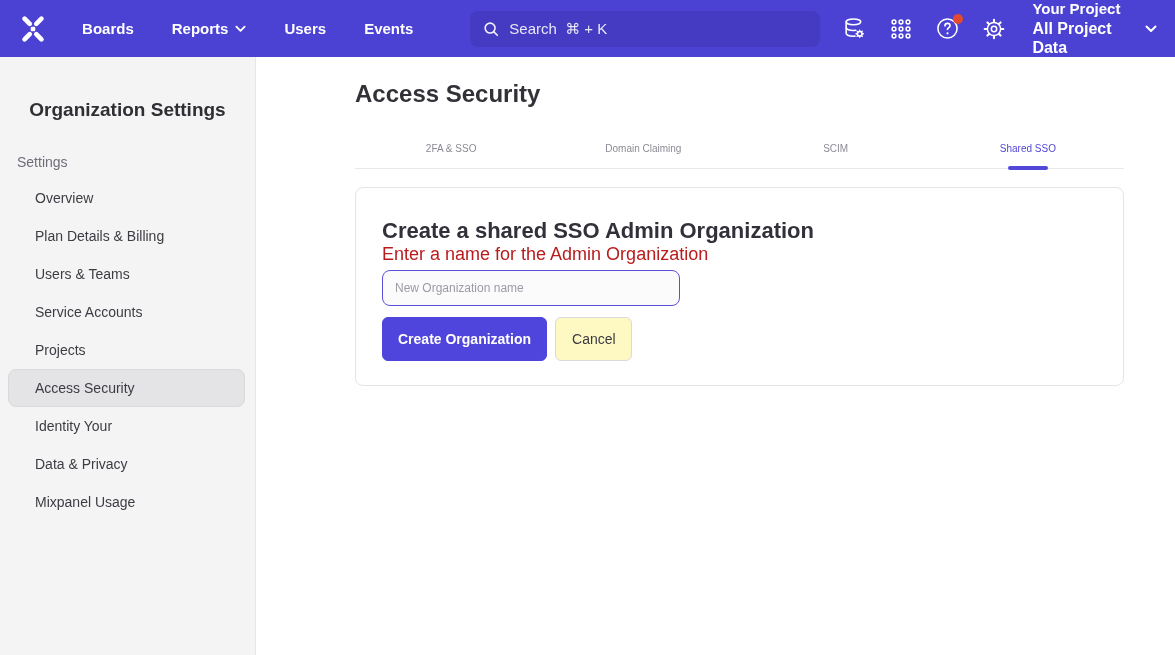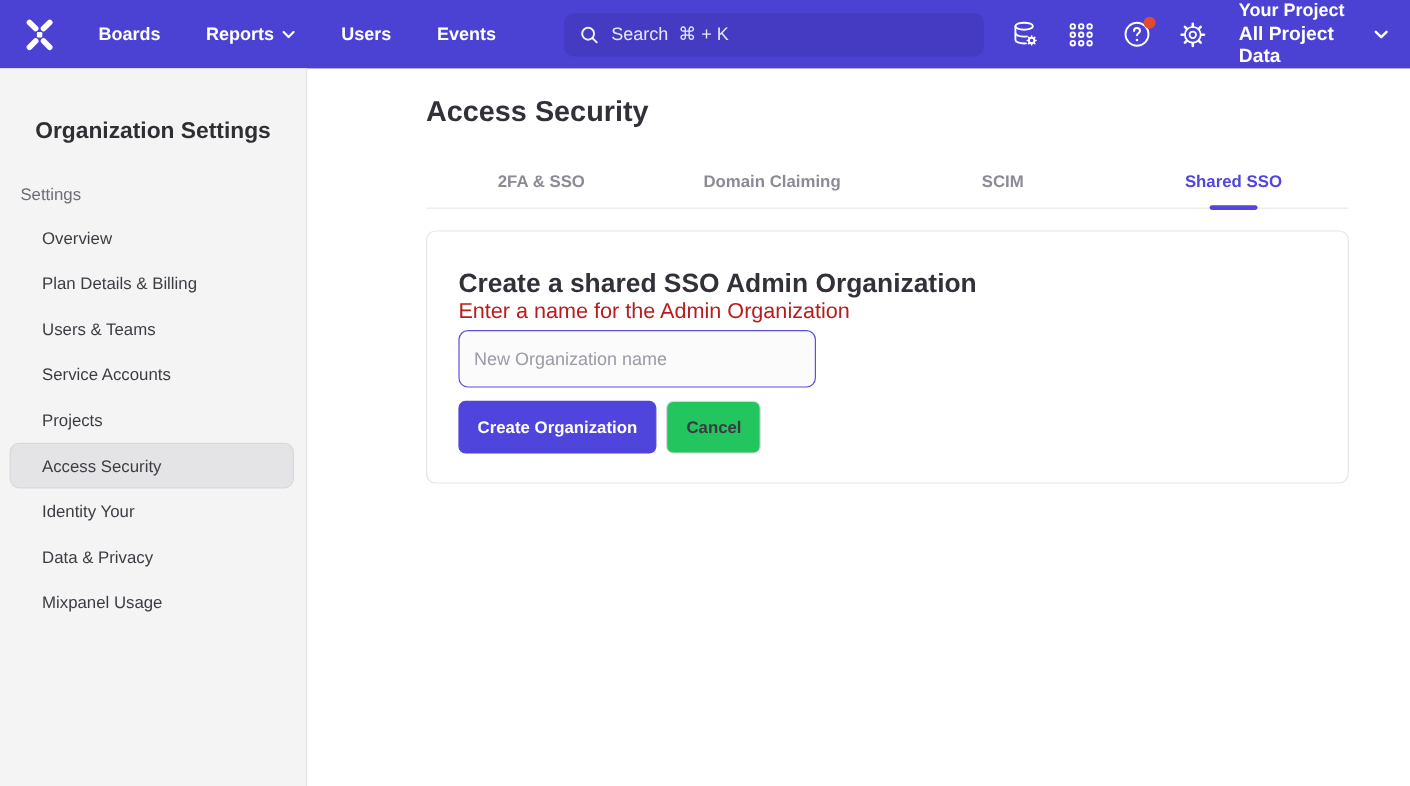--- a/index.html
+++ b/index.html
@@ -116,22 +116,22 @@
   }
   .tabs {
     display: flex;
     margin-top: 30px;
     border-bottom: 1px solid #e9e9ec;
   }
   .tab {
     flex: 1;
     text-align: center;
     padding: 5px 0 14px;
-    font-size: 14px;
-    font-weight: 700;
+    font-size: 10px;
+    font-weight: 400;
     color: #8c8b95;
     position: relative;
     cursor: pointer;
   }
   .tab.active { color: #5247d9; }
   .tab.active::after {
     content: "";
     position: absolute;
     left: 50%;
     transform: translateX(-50%);
@@ -156,26 +156,26 @@
   }
   .field-label {
     display: block;
     font-size: 18px;
     color: #b91c1c;
   }
   .org-input {
     display: block;
     margin-top: 5px;
     width: 298px;
-    height: 48px;
+    height: 36px;
     border: 1.5px solid #5b4fe0;
     border-radius: 8px;
     background: #fbfbfc;
     padding: 0 12px;
-    font-size: 15px;
+    font-size: 12px;
     color: #14532d;
     outline: none;
     font-family: "Liberation Sans", sans-serif;
   }
   .org-input::placeholder { color: #9c9ba6; opacity: 1; }
   .btn-row { margin-top: 11px; display: flex; gap: 8px; align-items: center; }
   .btn {
     height: 44px;
     border-radius: 6px;
     padding: 0 15px;
@@ -185,24 +185,24 @@
     display: inline-flex;
     align-items: center;
   }
   .btn-primary {
     background: #4f44db;
     border: 1px solid #4f44db;
     color: #ffffff;
     font-weight: 600;
   }
   .btn-secondary {
-    background: #22c55e;
+    background: #fef9c3;
     border: 1px solid #dadade;
     color: #3b3a41;
-    font-weight: 700;
+    font-weight: 400;
     padding-left: 16px;
   }
 </style>
 </head>
 <body>
 
 <header class="topbar">
   <div class="logo">
     <svg width="30" height="30" viewBox="0 0 32 32" fill="none">
       <g stroke="#ffffff" stroke-width="5" stroke-linecap="round">

